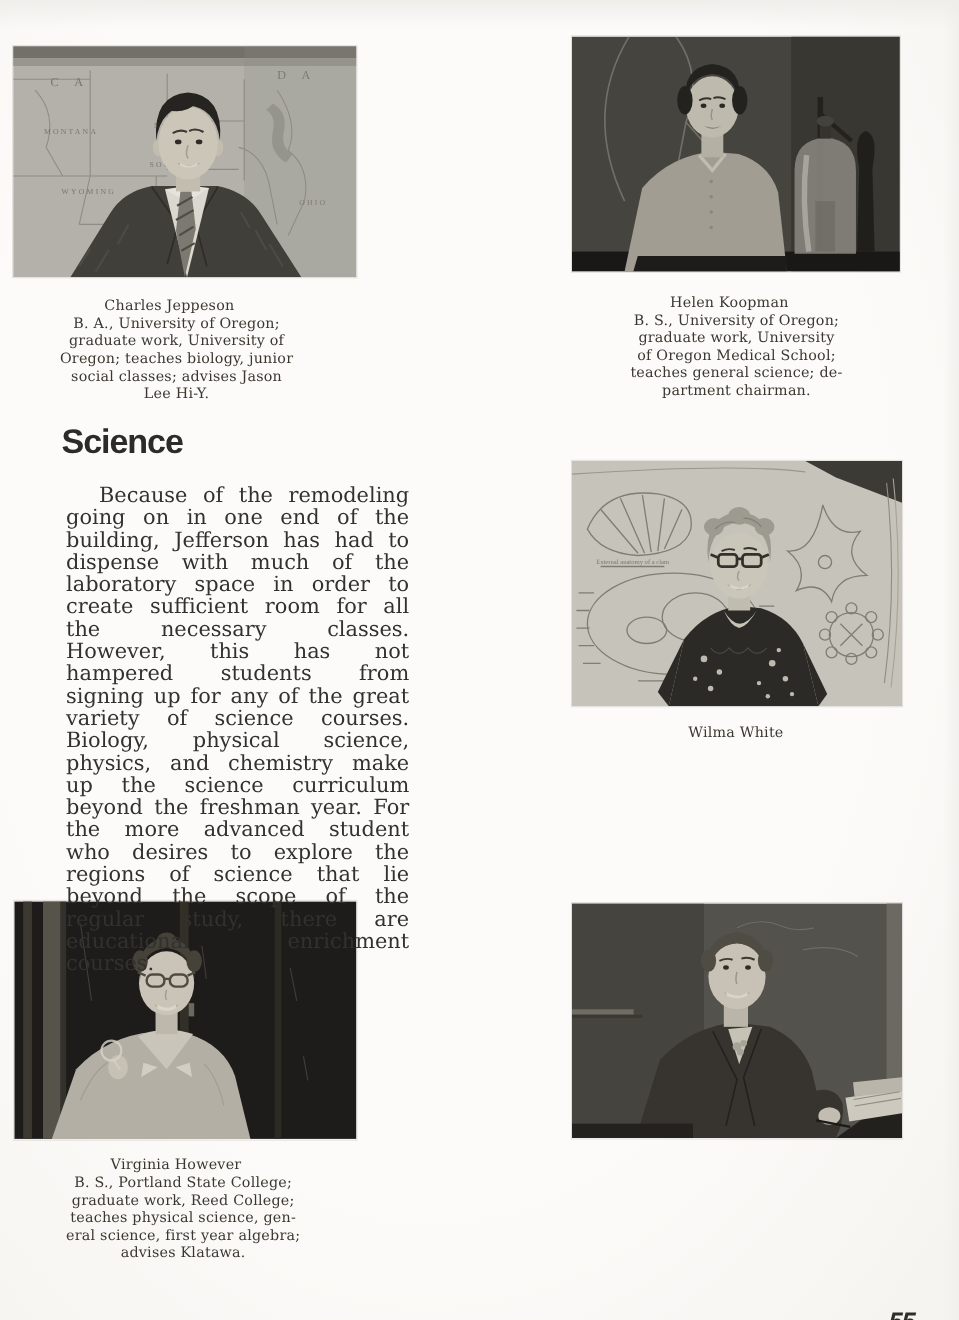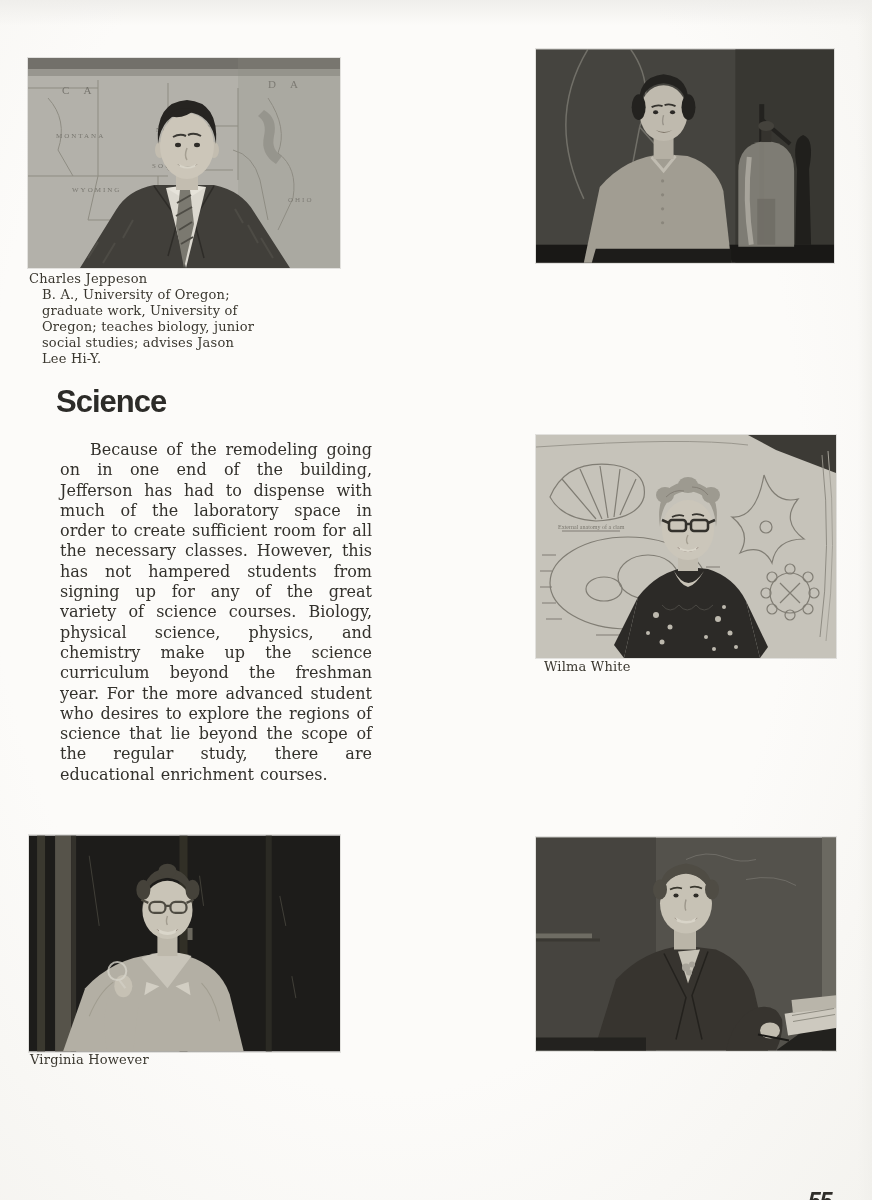--- a/index.html
+++ b/index.html
@@ -5,33 +5,33 @@
   html,body{margin:0;padding:0;background:#e8e7e3;}
   .page{
     position:relative;width:872px;height:1200px;overflow:hidden;
     background:
       linear-gradient(180deg,#efeeeb 0px,rgba(239,238,235,0) 26px),
       linear-gradient(270deg,#f1f0ec 0px,rgba(241,240,236,0) 14px),
       radial-gradient(ellipse at 45% 40%, #fcfbf9 60%, #f4f3ef 100%);
     font-family:"DejaVu Serif","Liberation Serif",serif;
     color:#33302a;
   }
-  .photo{position:absolute;margin:16px;padding:0;outline:1px solid rgba(40,38,34,.12);}
+  .photo{position:absolute;margin:0;padding:0;outline:1px solid rgba(40,38,34,.12);}
   .photo svg{display:block;width:100%;height:100%;}
-  .caption{position:absolute;font-size:13px;line-height:16px;color:#3a372f;letter-spacing:.2px;}
+  .caption{position:absolute;font-size:13px;line-height:16px;color:#3a372f;letter-spacing:.2px;text-align:center;}
   .cap-name{white-space:pre-line;}
   .cap-bio{white-space:pre-line;padding-left:13px;}
   .sec-title{
     position:absolute;left:56px;top:384px;margin:0;
     font-family:"Liberation Sans","DejaVu Sans",sans-serif;
     font-weight:700;font-size:31px;letter-spacing:-1px;color:#2c2b28;
   }
   .sec-body{
     position:absolute;left:60px;top:440px;width:312px;margin:0;
-    font-size:16px;line-height:20.3px;text-align:justify;text-indent:30px;
+    font-size:19px;line-height:20.3px;text-align:justify;text-indent:30px;
     color:#33312c;word-spacing:1px;
   }
   .page-num{
     position:absolute;left:808px;top:1188px;
     font-family:"Liberation Sans","DejaVu Sans",sans-serif;
     font-weight:700;font-size:23px;color:#2f2d29;letter-spacing:-1px;font-style:italic;
   }
 </style>
 </head>
 <body>
@@ -260,31 +260,44 @@
       </g>
       <rect y="200" width="110" height="13" fill="#23221f"></rect>
     </svg>
   </figure>
 
   <div class="caption" style="left:29px;top:271px;width:250px;">
     <div class="cap-name">Charles Jeppeson</div>
     <div class="cap-bio">B. A., University of Oregon;
 graduate work, University of
 Oregon; teaches biology, junior
-social studies; advises Jason
+social classes; advises Jason
 Lee Hi-Y.</div>
   </div>
 
+  <div class="caption" style="left:538px;top:268px;width:250px;">
+    <div class="cap-name">Helen Koopman</div>
+    <div class="cap-bio">B. S., University of Oregon;
+graduate work, University
+of Oregon Medical School;
+teaches general science; de-
+partment chairman.</div>
+  </div>
 
   <div class="caption" style="left:544px;top:659px;width:250px;">
     <div class="cap-name">Wilma White</div>
   </div>
 
   <div class="caption" style="left:30px;top:1052px;width:260px;">
     <div class="cap-name">Virginia However</div>
+    <div class="cap-bio">B. S., Portland State College;
+graduate work, Reed College;
+teaches physical science, gen-
+eral science, first year algebra;
+advises Klatawa.</div>
   </div>
 
 
   <h1 class="sec-title">Science</h1>
   <p class="sec-body">Because of the remodeling going on in one end of the building, Jefferson has had to dispense with much of the laboratory space in order to create sufficient room for all the necessary classes. However, this has not hampered students from signing up for any of the great variety of science courses. Biology, physical science, physics, and chemistry make up the science curriculum beyond the freshman year. For the more advanced student who desires to explore the regions of science that lie beyond the scope of the regular study, there are educational enrichment courses.</p>
 
   <div class="page-num">55</div>
 
 </div>
 

